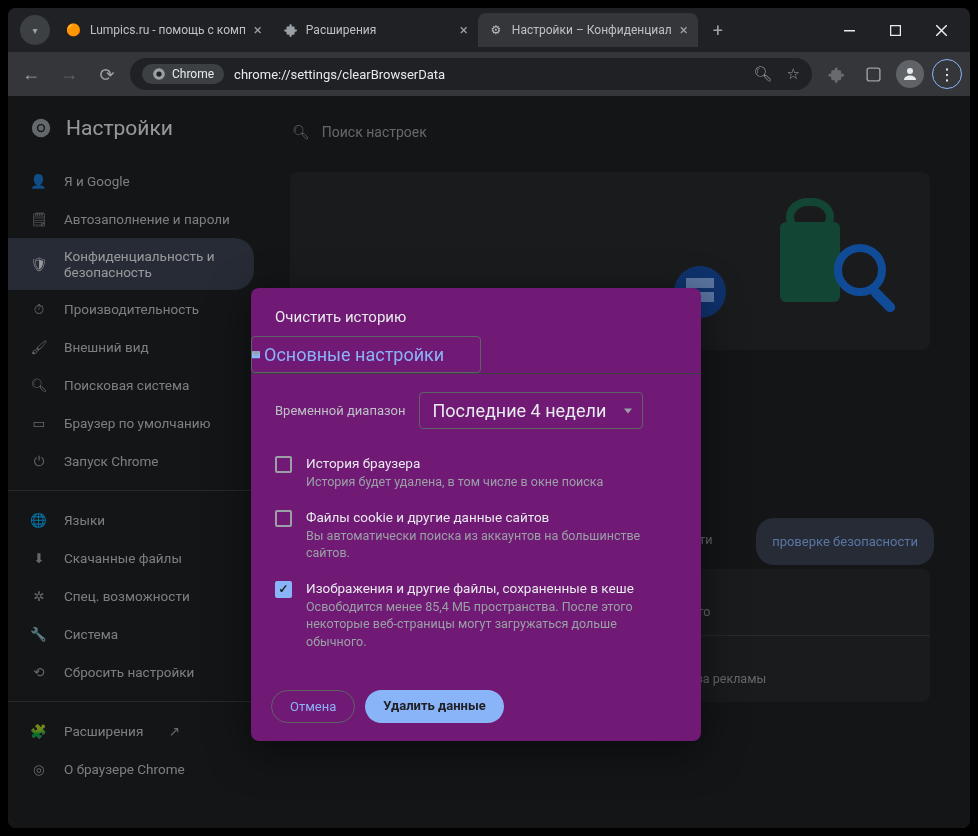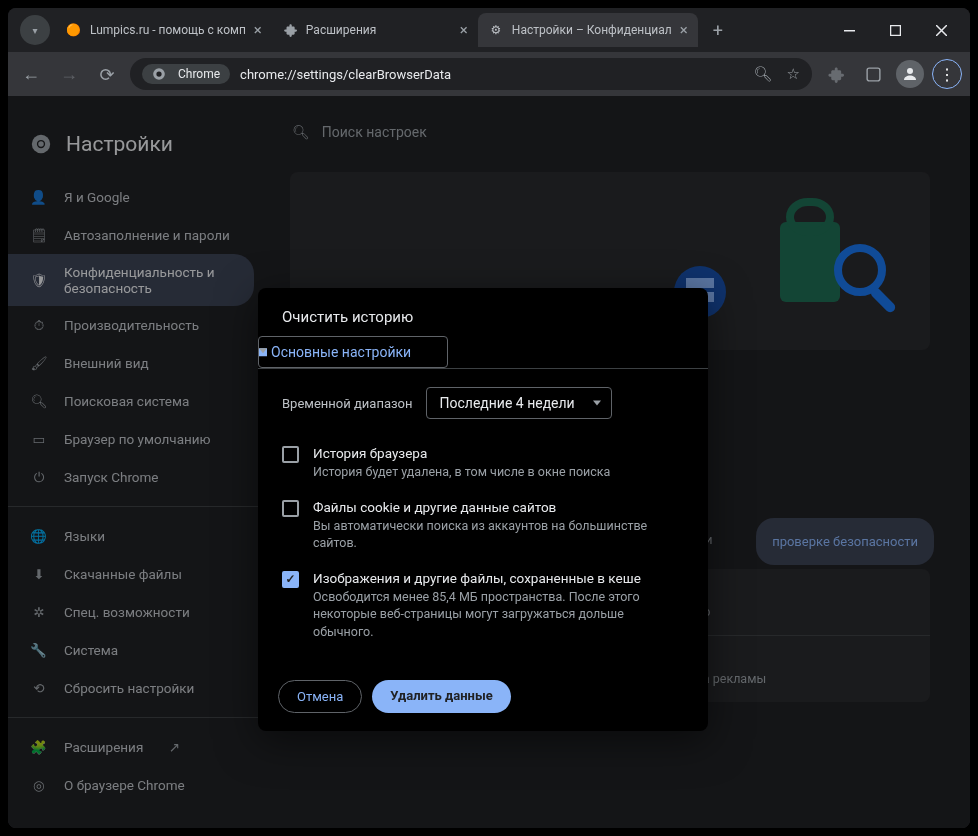--- a/index.html
+++ b/index.html
@@ -11,27 +11,27 @@
 .tab.active{background:#35363a}
 .tab .fav{width:16px;height:16px;display:flex;align-items:center;justify-content:center}
 .tab .tt{flex:1;white-space:nowrap;overflow:hidden;text-overflow:ellipsis}
 .tab .cx{font-size:15px;color:#9aa0a6;cursor:pointer}
 .newtab{width:28px;height:28px;border-radius:50%;display:flex;align-items:center;justify-content:center;margin-left:6px;color:#9aa0a6;font-size:18px}
 .wcontrols{margin-left:auto;display:flex}
 .wbtn{width:46px;height:34px;display:flex;align-items:center;justify-content:center;color:#e8eaed}
 .toolbar{display:flex;align-items:center;height:44px;background:#35363a;padding:0 8px;gap:8px}
 .tbtn{width:30px;height:30px;border-radius:50%;display:flex;align-items:center;justify-content:center;color:#9aa0a6;font-size:18px}
 .omni{flex:1;height:32px;background:#202124;border-radius:16px;display:flex;align-items:center;padding:0 12px;gap:10px;color:#9aa0a6}
-.chip{display:flex;align-items:center;gap:12px;background:#3c4043;padding:3px 10px;border-radius:12px;color:#e8eaed;font-size:12px}
+.chip{display:flex;align-items:center;gap:6px;background:#3c4043;padding:3px 10px;border-radius:12px;color:#e8eaed;font-size:12px}
 .omni .url{color:#e8eaed;font-size:13px}
 .omni .right{margin-left:auto;display:flex;gap:14px;align-items:center;color:#9aa0a6;font-size:15px}
 .avatar{width:28px;height:28px;border-radius:50%;background:#5f6368;display:flex;align-items:center;justify-content:center}
 .menub{width:30px;height:30px;border:1.5px solid #8ab4f8;border-radius:50%;display:flex;align-items:center;justify-content:center;color:#fff;font-size:16px}
 .content{flex:1;display:flex;background:#202124;position:relative;overflow:hidden}
-.sidebar{width:258px;padding-top:36px}
+.sidebar{width:258px;padding-top:20px}
 .shdr{display:flex;align-items:center;gap:14px;padding:0 22px 22px}
 .shdr svg{width:22px;height:22px}
 .shdr .t{font-size:21px;color:#e8eaed}
 .snav{display:flex;flex-direction:column}
 .sitem{display:flex;align-items:center;gap:16px;padding:10px 22px;color:#bdc1c6;font-size:13.5px;border-radius:0 20px 20px 0;margin-right:12px}
 .sitem.active{background:#3b4254;color:#e8eaed}
 .sitem .ic{width:18px;height:18px;display:flex;align-items:center;justify-content:center;color:#9aa0a6;flex-shrink:0}
 .sitem.active .ic{color:#e8eaed}
 .sdiv{height:1px;background:#3c4043;margin:10px 0 10px 0}
 .main{flex:1;padding:24px 40px 0 24px;overflow:hidden}
@@ -41,32 +41,32 @@
 .hero .illus{position:absolute;right:20px;top:20px;width:280px;height:140px}
 .safetypill{position:absolute;right:36px;top:422px;background:#3b4254;color:#8ab4f8;font-size:13px;padding:16px 16px;border-radius:18px}
 .card{background:#292a2d;border-radius:8px;margin-top:22px;padding:0}
 .crow{display:flex;gap:14px;align-items:flex-start;padding:16px 20px;border-top:1px solid #3c4043}
 .crow:first-child{border-top:none}
 .crow .ic{color:#9aa0a6;width:20px;display:flex;justify-content:center;margin-top:2px}
 .crow .tblk .l1{font-size:14px;color:#e8eaed;margin-bottom:3px}
 .crow .tblk .l2{font-size:12.5px;color:#9aa0a6}
 .ghosttext{color:#9aa0a6;font-size:12.5px;padding:12px 20px 0}
 .overlay{position:absolute;inset:0;background:rgba(0,0,0,0.35)}
-.dialog{position:absolute;left:250px;top:192px;width:450px;background:#000000;border-radius:8px;box-shadow:0 10px 40px rgba(0,0,0,0.5);overflow:hidden}
+.dialog{position:absolute;left:243px;top:192px;width:450px;background:#701a75;border-radius:8px;box-shadow:0 10px 40px rgba(0,0,0,0.5);overflow:hidden}
 .dlg-h{padding:20px 24px 10px;font-size:15px;color:#e8eaed}
 .tabs{display:flex;border-bottom:1px solid #3c4043}
 .tabbtn{flex:1;text-align:center;padding:12px 0;font-size:13.5px;color:#bdc1c6;position:relative}
 .tabbtn.sel{color:#8ab4f8}
 .tabbtn.sel::after{content:"";position:absolute;left:0;right:0;bottom:-1px;height:2.5px;background:#8ab4f8}
 .tabbtn.outlined{display:flex;align-items:center;justify-content:center}
 .redbox{border:4px solid #d93025;border-radius:12px;padding:6px 18px}
 .dlg-body{padding:18px 24px 8px}
 .timerow{display:flex;align-items:center;gap:14px;margin-bottom:26px}
 .timerow .lb{color:#bdc1c6;font-size:13px}
-.sel{flex:none;padding:7px 36px 7px 12px;border:1px solid #5f6368;border-radius:4px;color:#e8eaed;font-size:14px;position:relative}
+.sel{flex:none;padding:7px 36px 7px 12px;border:1px solid #5f6368;border-radius:4px;color:#e8eaed;font-size:18px;position:relative}
 .sel::after{content:"";position:absolute;right:10px;top:50%;width:0;height:0;border-left:4px solid transparent;border-right:4px solid transparent;border-top:5px solid #9aa0a6;transform:translateY(-50%)}
 .cbrow{display:flex;gap:14px;margin-bottom:18px;align-items:flex-start}
 .cbx{width:17px;height:17px;border:2px solid #9aa0a6;border-radius:2px;flex-shrink:0;margin-top:1px;display:flex;align-items:center;justify-content:center}
 .cbx.ck{background:#8ab4f8;border-color:#8ab4f8;color:#202124;font-size:12px;font-weight:700}
 .cbrow .tb .t1{font-size:13.5px;color:#e8eaed;margin-bottom:2px}
 .cbrow .tb .t2{font-size:12.5px;color:#9aa0a6;line-height:1.4}
 .dlg-f{display:flex;justify-content:flex-start;gap:10px;padding:14px 20px 18px}
 .btn{padding:8px 18px;border-radius:18px;font-size:13px;cursor:pointer}
 .btn.o{border:1px solid #5f6368;color:#8ab4f8;background:transparent}
 .btn.p{background:#8ab4f8;color:#202124;border:none;font-weight:700}

